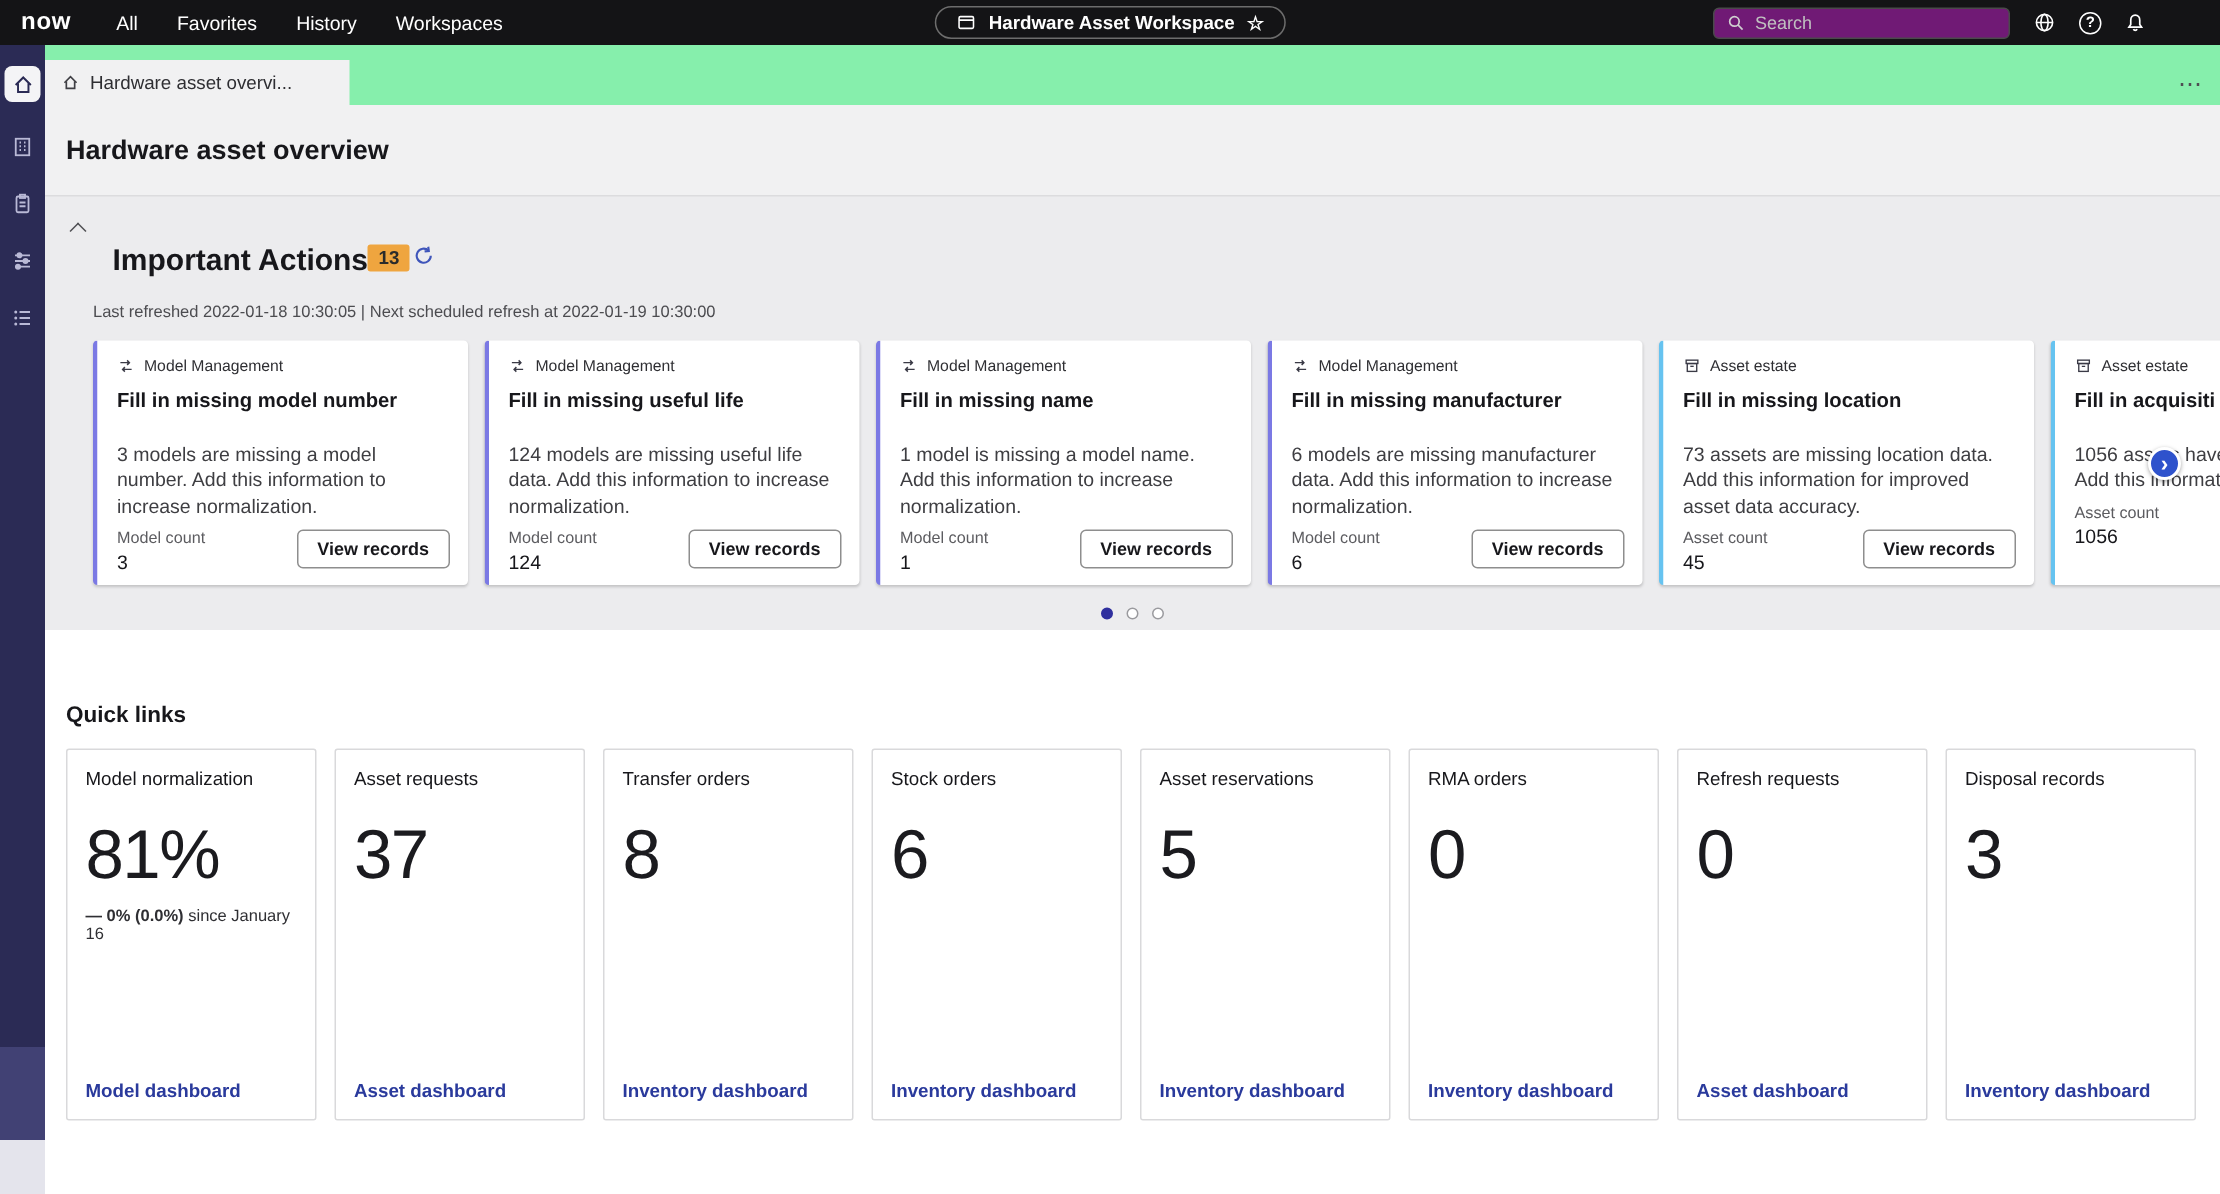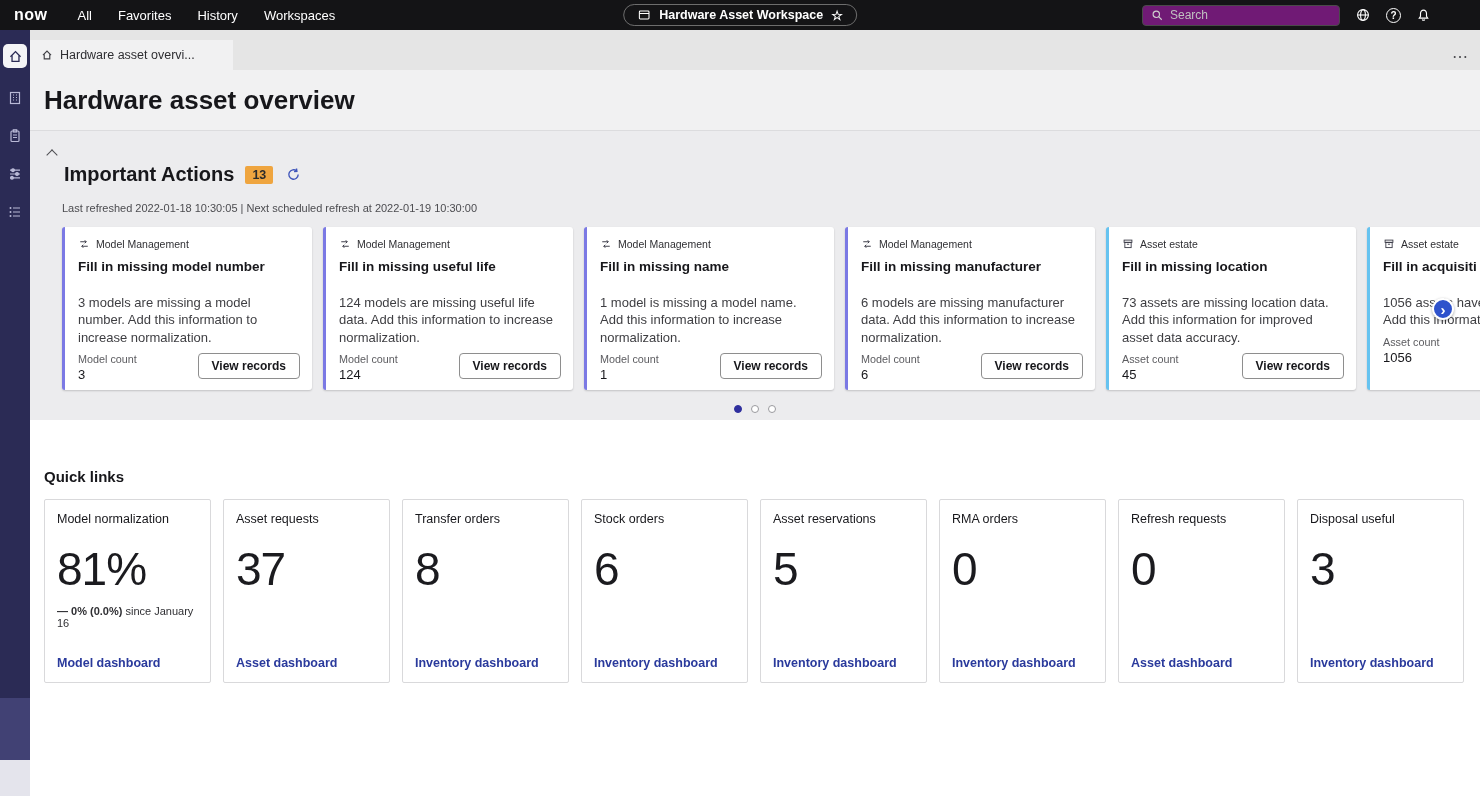--- a/index.html
+++ b/index.html
@@ -34,35 +34,35 @@
     display:flex;flex-direction:column;align-items:center;padding-top:14px;gap:22px;z-index:30}
   .side-item{cursor:pointer;color:#b9b9d6}
   .side-item.active{width:24px;height:24px;background:#f4f4f6;border-radius:5px;
     display:flex;align-items:center;justify-content:center;color:#2b2b55}
   .sidebar::after{content:"";position:absolute;left:0;bottom:36px;width:30px;height:62px;background:#414174}
   .sidebar::before{content:"";position:absolute;left:0;bottom:0;width:30px;height:36px;background:#e4e4ec}
 
   
   .content{position:absolute;left:30px;top:30px;width:1450px;height:766px}
 
-  .tabbar{height:40px;background:#e5e5e5;position:relative}
+  .tabbar{height:40px;background:#86efac;position:relative}
   .tab{position:absolute;left:0;bottom:0;width:203px;height:30px;background:#f1f1f2;
     display:flex;align-items:center;gap:7px;padding:0 11px;font-size:12.5px;color:#2e2e32;cursor:pointer}
   .tab-overflow{position:absolute;right:12px;bottom:5px;font-size:16px;color:#4e4e52;cursor:pointer;line-height:1}
 
   .page-header{height:60px;background:#f1f1f2;display:flex;align-items:center;padding-left:14px}
-  .page-title{font-size:26px;font-weight:bold;color:#17171b}
+  .page-title{font-size:18px;font-weight:bold;color:#17171b}
 
   
   .ia{position:relative;height:290px;background:#ececee;border-top:1px solid #dcdcde;overflow:hidden}
   .chev{display:inline-block;width:8px;height:8px;border-right:1.7px solid #4e4e52;border-bottom:1.7px solid #4e4e52}
   .chev.up{transform:rotate(-135deg)}
   .chev.down{width:6px;height:6px;transform:rotate(45deg);margin-top:-3px}
   .collapse-btn{position:absolute;left:18px;top:14px;cursor:pointer}
-  .ia-head{position:absolute;left:34px;top:32px;display:flex;align-items:center;gap:11px}
+  .ia-head{position:absolute;left:45px;top:32px;display:flex;align-items:flex-start;}
   .ia-title{font-size:20px;font-weight:bold;color:#17171b}
   .badge{background:#efa53f;color:#2b2b2b;font-size:12.5px;font-weight:600;padding:2px 7px;border-radius:2px}
   .refresh-btn{cursor:pointer;margin-left:2px}
   .ia-sub{position:absolute;left:32px;top:71px;font-size:11px;color:#4c4c50}
   .ia-cards{position:absolute;left:32px;top:96px;display:flex;gap:11px}
   .ia-card{width:250px;height:163px;background:#fff;border-radius:3px;flex:none;position:relative;
     box-shadow:0 1px 2px rgba(0,0,0,.18);border-left:3px solid #7b79e4;padding:11px 13px}
   .ia-card.blue{border-left-color:#66c3f0}
   .ia-cat{display:flex;align-items:center;gap:6px;font-size:10.5px;color:#2f2f33}
   .ia-card-title{font-size:13.5px;font-weight:bold;color:#17171b;margin-top:9px}
@@ -79,21 +79,21 @@
   .dot{width:8px;height:8px;border-radius:50%;background:#fff;border:1px solid #9a9a9e;cursor:pointer}
   .dot.active{background:#2f2f9e;border-color:#2f2f9e}
 
   
   .main{background:#fff;height:376px;padding:30px 0 0 14px;position:relative}
   .pills{display:flex;gap:16px}
   .pill{display:flex;align-items:center;gap:8px;height:27px;padding:0 13px;border:1px solid #8f8f93;
     border-radius:14px;background:#fff;font-size:12.5px;color:#17171b;cursor:pointer;white-space:nowrap}
   .ql-title{font-size:15px;font-weight:bold;color:#17171b;margin-top:18px}
   .ql-cards{display:flex;gap:12px;margin-top:14px}
-  .ql-card{width:167px;height:184px;border:1px solid #d9d9db;border-radius:2px;background:#fff;
+  .ql-card{width:167px;height:248px;border:1px solid #d9d9db;border-radius:2px;background:#fff;
     padding:12px;position:relative;flex:none}
   .ql-label{font-size:12.5px;color:#17171b}
   .ql-value{font-size:46px;font-weight:300;color:#1b1b1f;margin-top:16px;letter-spacing:-1px}
   .ql-delta{font-size:11px;color:#2f2f33;margin-top:9px}
   .ql-delta .dv{font-weight:bold}
   .ql-link{position:absolute;left:12px;bottom:12px;font-size:12.5px;font-weight:bold;color:#2a3a9c;cursor:pointer}
 </style>
 </head>
 <body>
 
@@ -389,20 +389,20 @@
         <div class="ql-link">Inventory dashboard</div>
       </div>
 
       <div class="ql-card">
         <div class="ql-label">Refresh requests</div>
         <div class="ql-value">0</div>
         <div class="ql-link">Asset dashboard</div>
       </div>
 
       <div class="ql-card">
-        <div class="ql-label">Disposal useful</div>
+        <div class="ql-label">Disposal records</div>
         <div class="ql-value">3</div>
         <div class="ql-link">Inventory dashboard</div>
       </div>
 
     </div>
   </section>
 </div>
 
 </body></html>

